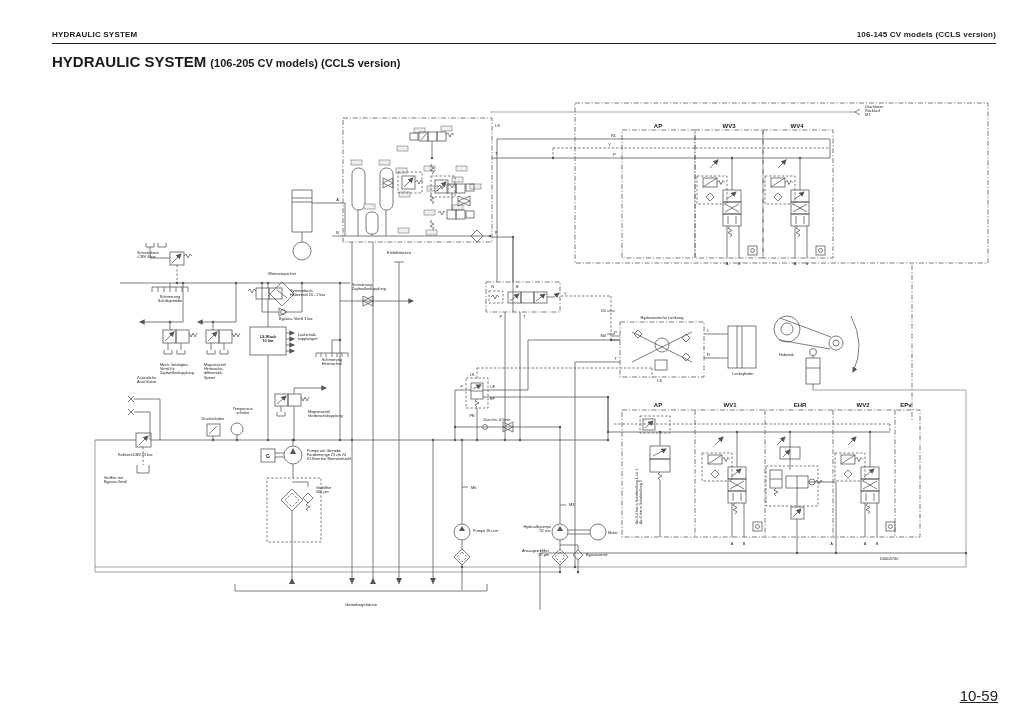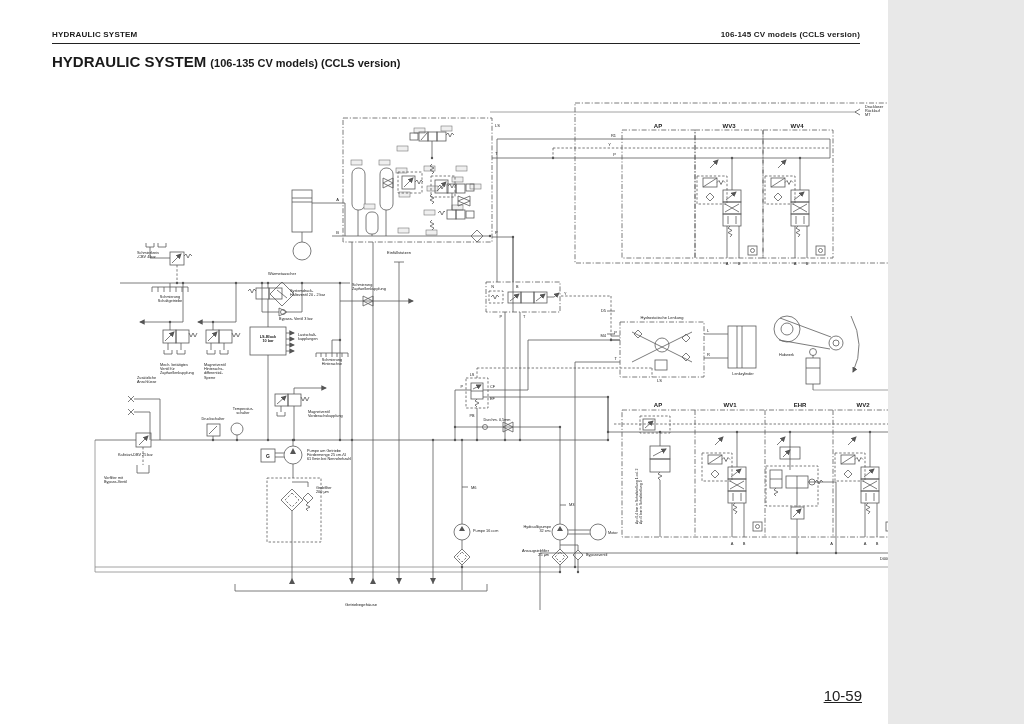--- a/index.html
+++ b/index.html
@@ -1,16 +1,16 @@
 <!DOCTYPE html>
 <html><head>
 <meta charset="utf-8">
 <style>
   html,body{margin:0;padding:0;background:#e8e8e8;}
-  #page{position:relative;width:888px;height:724px;background:#ffffff;
+  #page{position:relative;width:1024px;height:724px;background:#ffffff;
         font-family:"Liberation Sans",sans-serif;color:#1a1a1a;overflow:hidden;}
   .running-head{position:absolute;top:30px;left:52px;right:28px;display:flex;
         justify-content:space-between;font-size:8px;font-weight:bold;letter-spacing:.2px;}
   .head-rule{position:absolute;top:43px;left:52px;right:28px;height:0;border-top:1.2px solid #222;}
   .doc-title{position:absolute;top:53px;left:52px;font-size:15px;font-weight:bold;margin:0;}
   .doc-title .suffix{font-size:11px;}
   .page-number{position:absolute;right:26px;bottom:20px;font-size:15px;color:#222;text-decoration:underline;}
   svg{position:absolute;left:0;top:0;}
   .ln{stroke:#5a5a5a;stroke-width:.8;fill:none;}
   .gy{stroke:#8a8a8a;}
@@ -27,21 +27,21 @@
 <div id="page">
 
   <div class="running-head">
     <span>HYDRAULIC SYSTEM</span>
     <span>106-145 CV models (CCLS version)</span>
   </div>
   <div class="head-rule"></div>
 
   <h1 class="doc-title">
     <span>HYDRAULIC SYSTEM</span>
-    <span class="suffix">(106-135 CV models) (CCLS version)</span>
+    <span class="suffix">(106-205 CV models) (CCLS version)</span>
   </h1>
 
   <svg id="schematic" width="1024" height="724" viewBox="0 0 1024 724">
     <defs>
       <marker id="ar" viewBox="0 0 6 6" refX="5" refY="3" markerWidth="7" markerHeight="7" orient="auto">
         <path d="M0,0L6,3L0,6z" fill="#555"></path>
       </marker>
 
       <g id="vstack">
         <rect class="ln ds" x="-6" y="-2" width="30" height="28"></rect>

